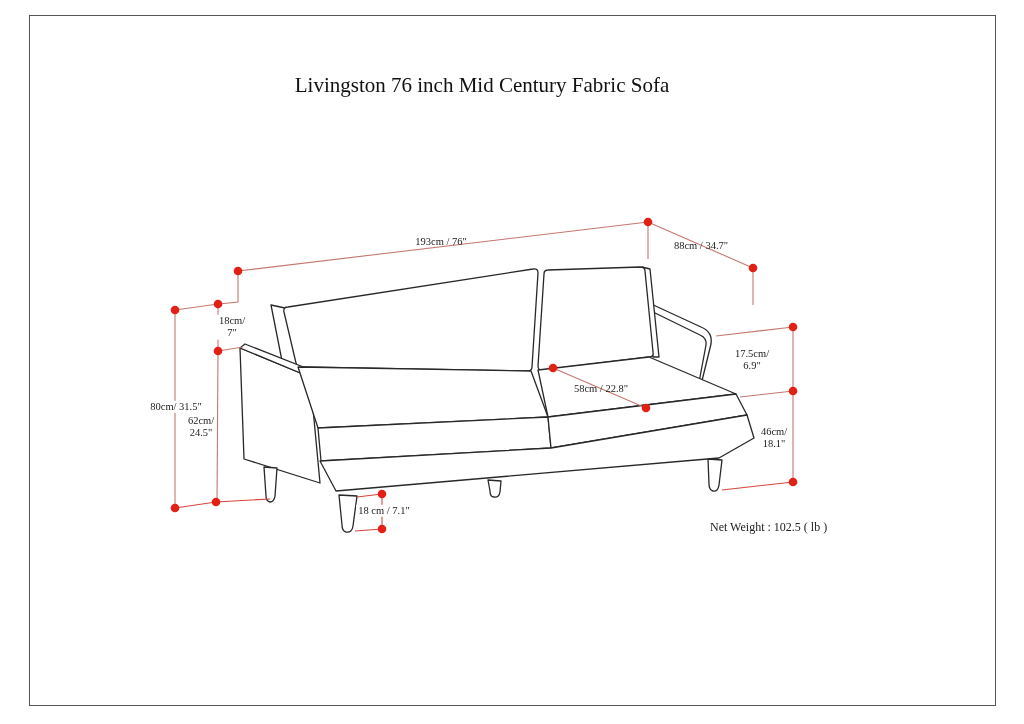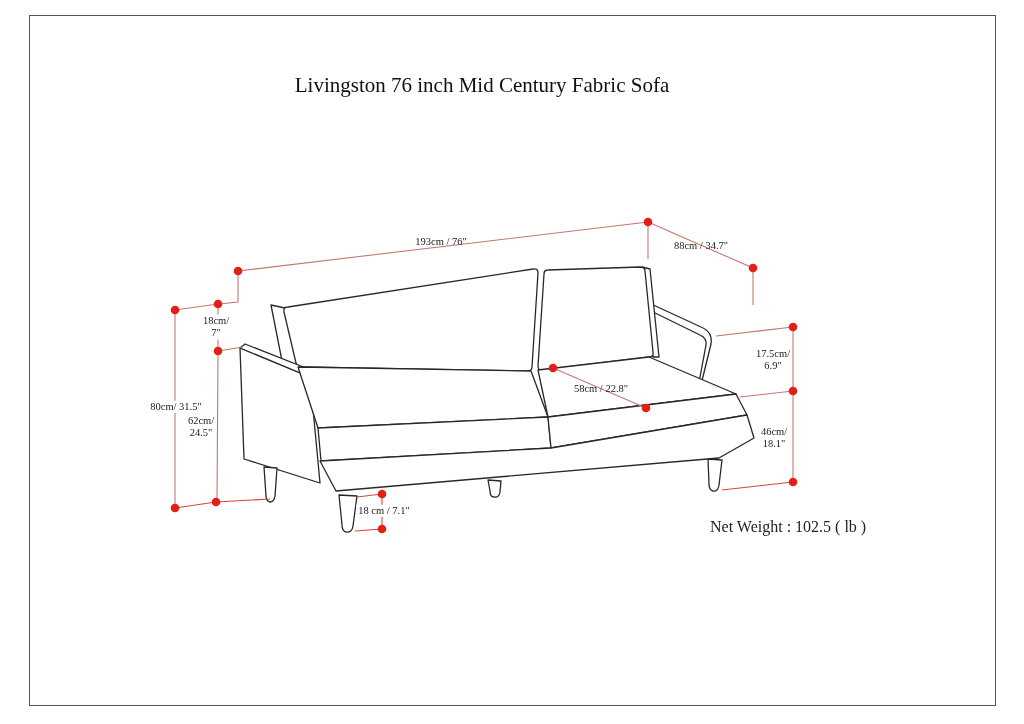--- a/index.html
+++ b/index.html
@@ -8,21 +8,21 @@
   .frame{position:absolute;left:29px;top:15px;width:965px;height:689px;
          border:1px solid #555555;background:#ffffff;}
   .title{position:absolute;left:482px;top:85px;transform:translate(-50%,-50%);
          font-size:21px;white-space:nowrap;color:#111;}
   svg.scene{position:absolute;left:0;top:0;}
   .dim{position:absolute;transform:translate(-50%,-50%);font-size:10.5px;
        line-height:1.18;text-align:center;white-space:nowrap;color:#222;}
   .dim.bg{background:#ffffff;padding:0 2px;}
   .dim span{display:block;}
   .netweight{position:absolute;left:710px;top:527px;transform:translate(0,-50%);
-             font-size:16px;white-space:nowrap;color:#222;}
+             font-size:12px;white-space:nowrap;color:#222;}
 </style>
 </head>
 <body>
 
 <div class="frame"></div>
 
 <div class="title">Livingston 76 inch Mid Century Fabric Sofa</div>
 
 <svg class="scene" width="1024" height="724" viewBox="0 0 1024 724">
 
@@ -101,37 +101,37 @@
     <circle cx="793" cy="327" r="4.3"></circle>
     <circle cx="793" cy="391" r="4.3"></circle>
     <circle cx="793" cy="482" r="4.3"></circle>
   </g>
 </svg>
 
 <div class="dim" style="left:441px;top:242px;">193cm / 76"</div>
 
 <div class="dim" style="left:701px;top:246px;">88cm / 34.7"</div>
 
-<div class="dim bg" style="left:216px;top:327px;">
+<div class="dim bg" style="left:232px;top:327px;">
   <span>18cm/</span>
   <span>7"</span>
 </div>
 
 <div class="dim bg" style="left:176px;top:407px;">80cm/ 31.5"</div>
 
 <div class="dim bg" style="left:201px;top:427px;">
   <span>62cm/</span>
   <span>24.5"</span>
 </div>
 
 <div class="dim bg" style="left:384px;top:511px;">18 cm / 7.1"</div>
 
 <div class="dim" style="left:601px;top:389px;">58cm / 22.8"</div>
 
-<div class="dim bg" style="left:773px;top:360px;">
+<div class="dim bg" style="left:752px;top:360px;">
   <span>17.5cm/</span>
   <span>6.9"</span>
 </div>
 
 <div class="dim bg" style="left:774px;top:438px;">
   <span>46cm/</span>
   <span>18.1"</span>
 </div>
 
 <div class="netweight">Net Weight : 102.5 ( lb )</div>

